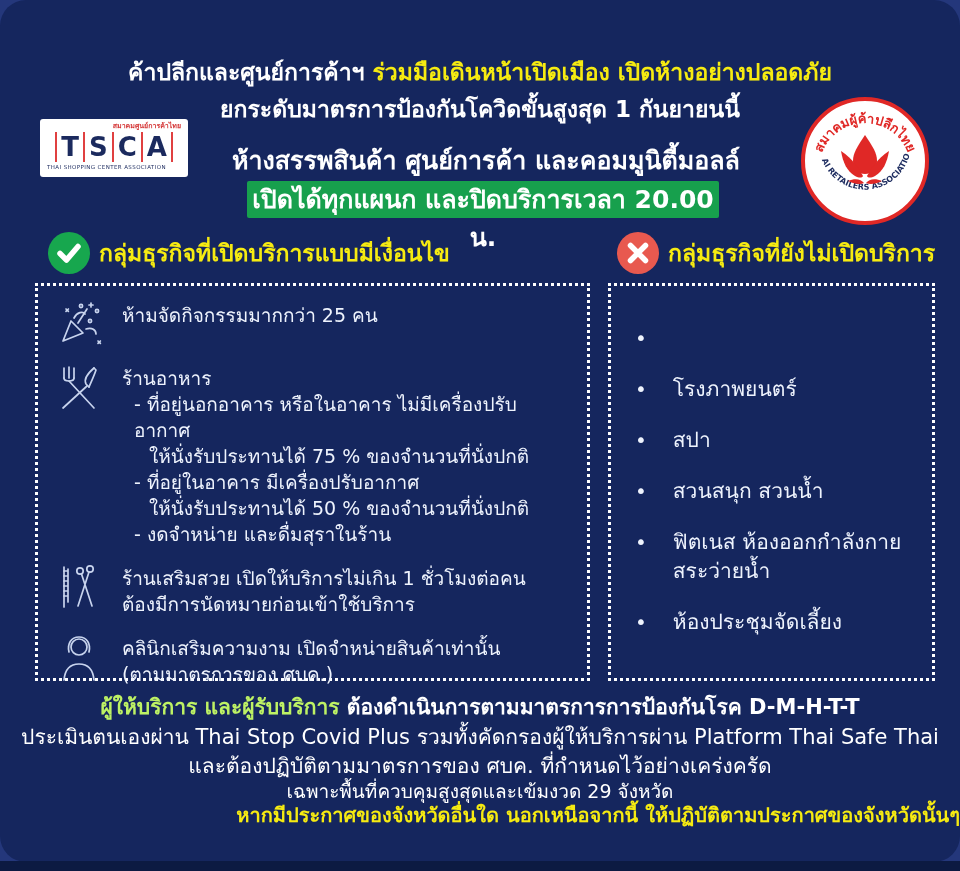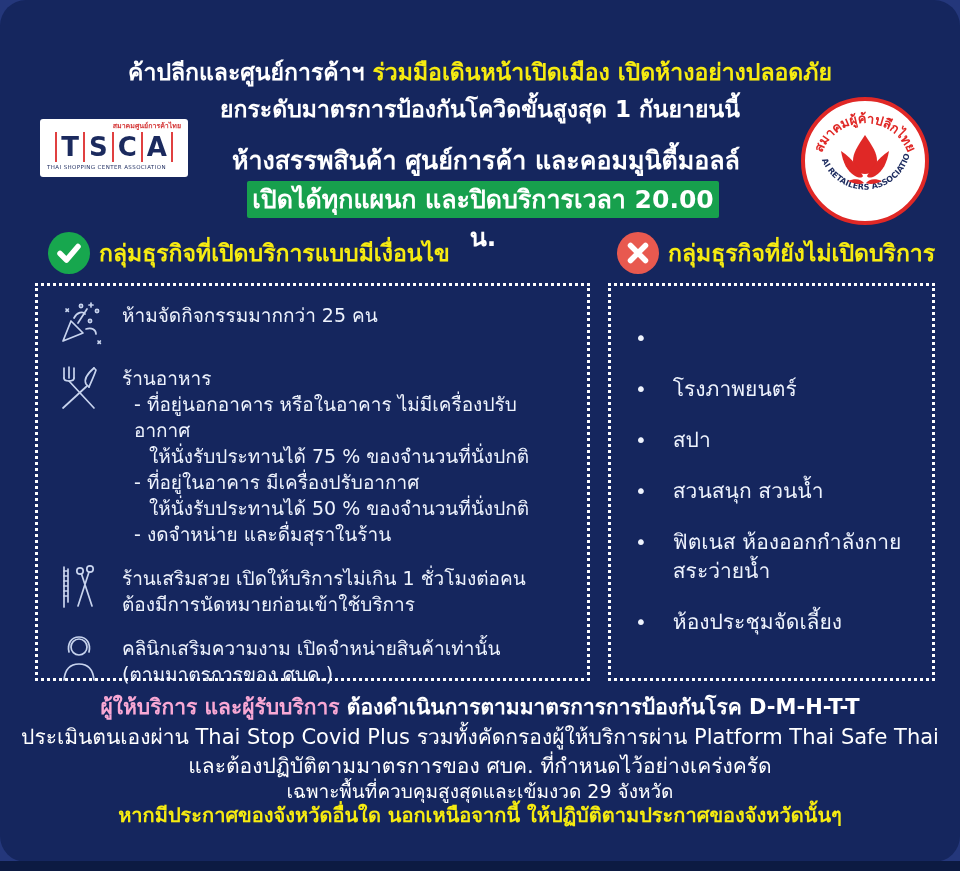--- a/index.html
+++ b/index.html
@@ -45,25 +45,25 @@
   .open-item .body { color:#eef3fd; font-size:19px; line-height:26px; padding-top:3px; }
   .open-item .sub.dash { padding-left:12px; }
   .open-item .sub.cont { padding-left:27px; }
 
   .closed-item { display:flex; gap:26px; color:#eef3fd; font-size:21px; line-height:29px; margin-bottom:22px; }
   .closed-item .dot { font-size:20px; line-height:29px; }
 
   
   .foot { position:absolute; left:0; width:960px; text-align:center; color:#ffffff; }
   .foot-l1 { top:690px; font-size:21px; font-weight:600; }
-  .foot-l1 .yellow { color:#f9a8d4; font-weight:bold; }
+  .foot-l1 .yellow { color:#bef264; font-weight:bold; }
   .foot-l2 { top:720px; font-size:21px; }
   .foot-l3 { top:749px; font-size:21px; }
   .foot-l4 { top:776px; font-size:19px; }
-  .foot-l5 { top:799px; font-size:20px; color:#f6eb11; font-weight:600; }
+  .foot-l5 { top:799px; font-size:20px; color:#f6eb11; font-weight:600;text-align:right; }
 
   .date-note { position:absolute; left:38px; top:840px; color:#7dd3fc; font-size:17px;margin-top:32px; }
 
   svg .st { stroke:#c8d4ee; stroke-width:1.7; fill:none; stroke-linecap:round; stroke-linejoin:round; }
 </style>
 </head>
 <body>
 
 <div id="canvas">
   <div class="panel-bg"></div>

